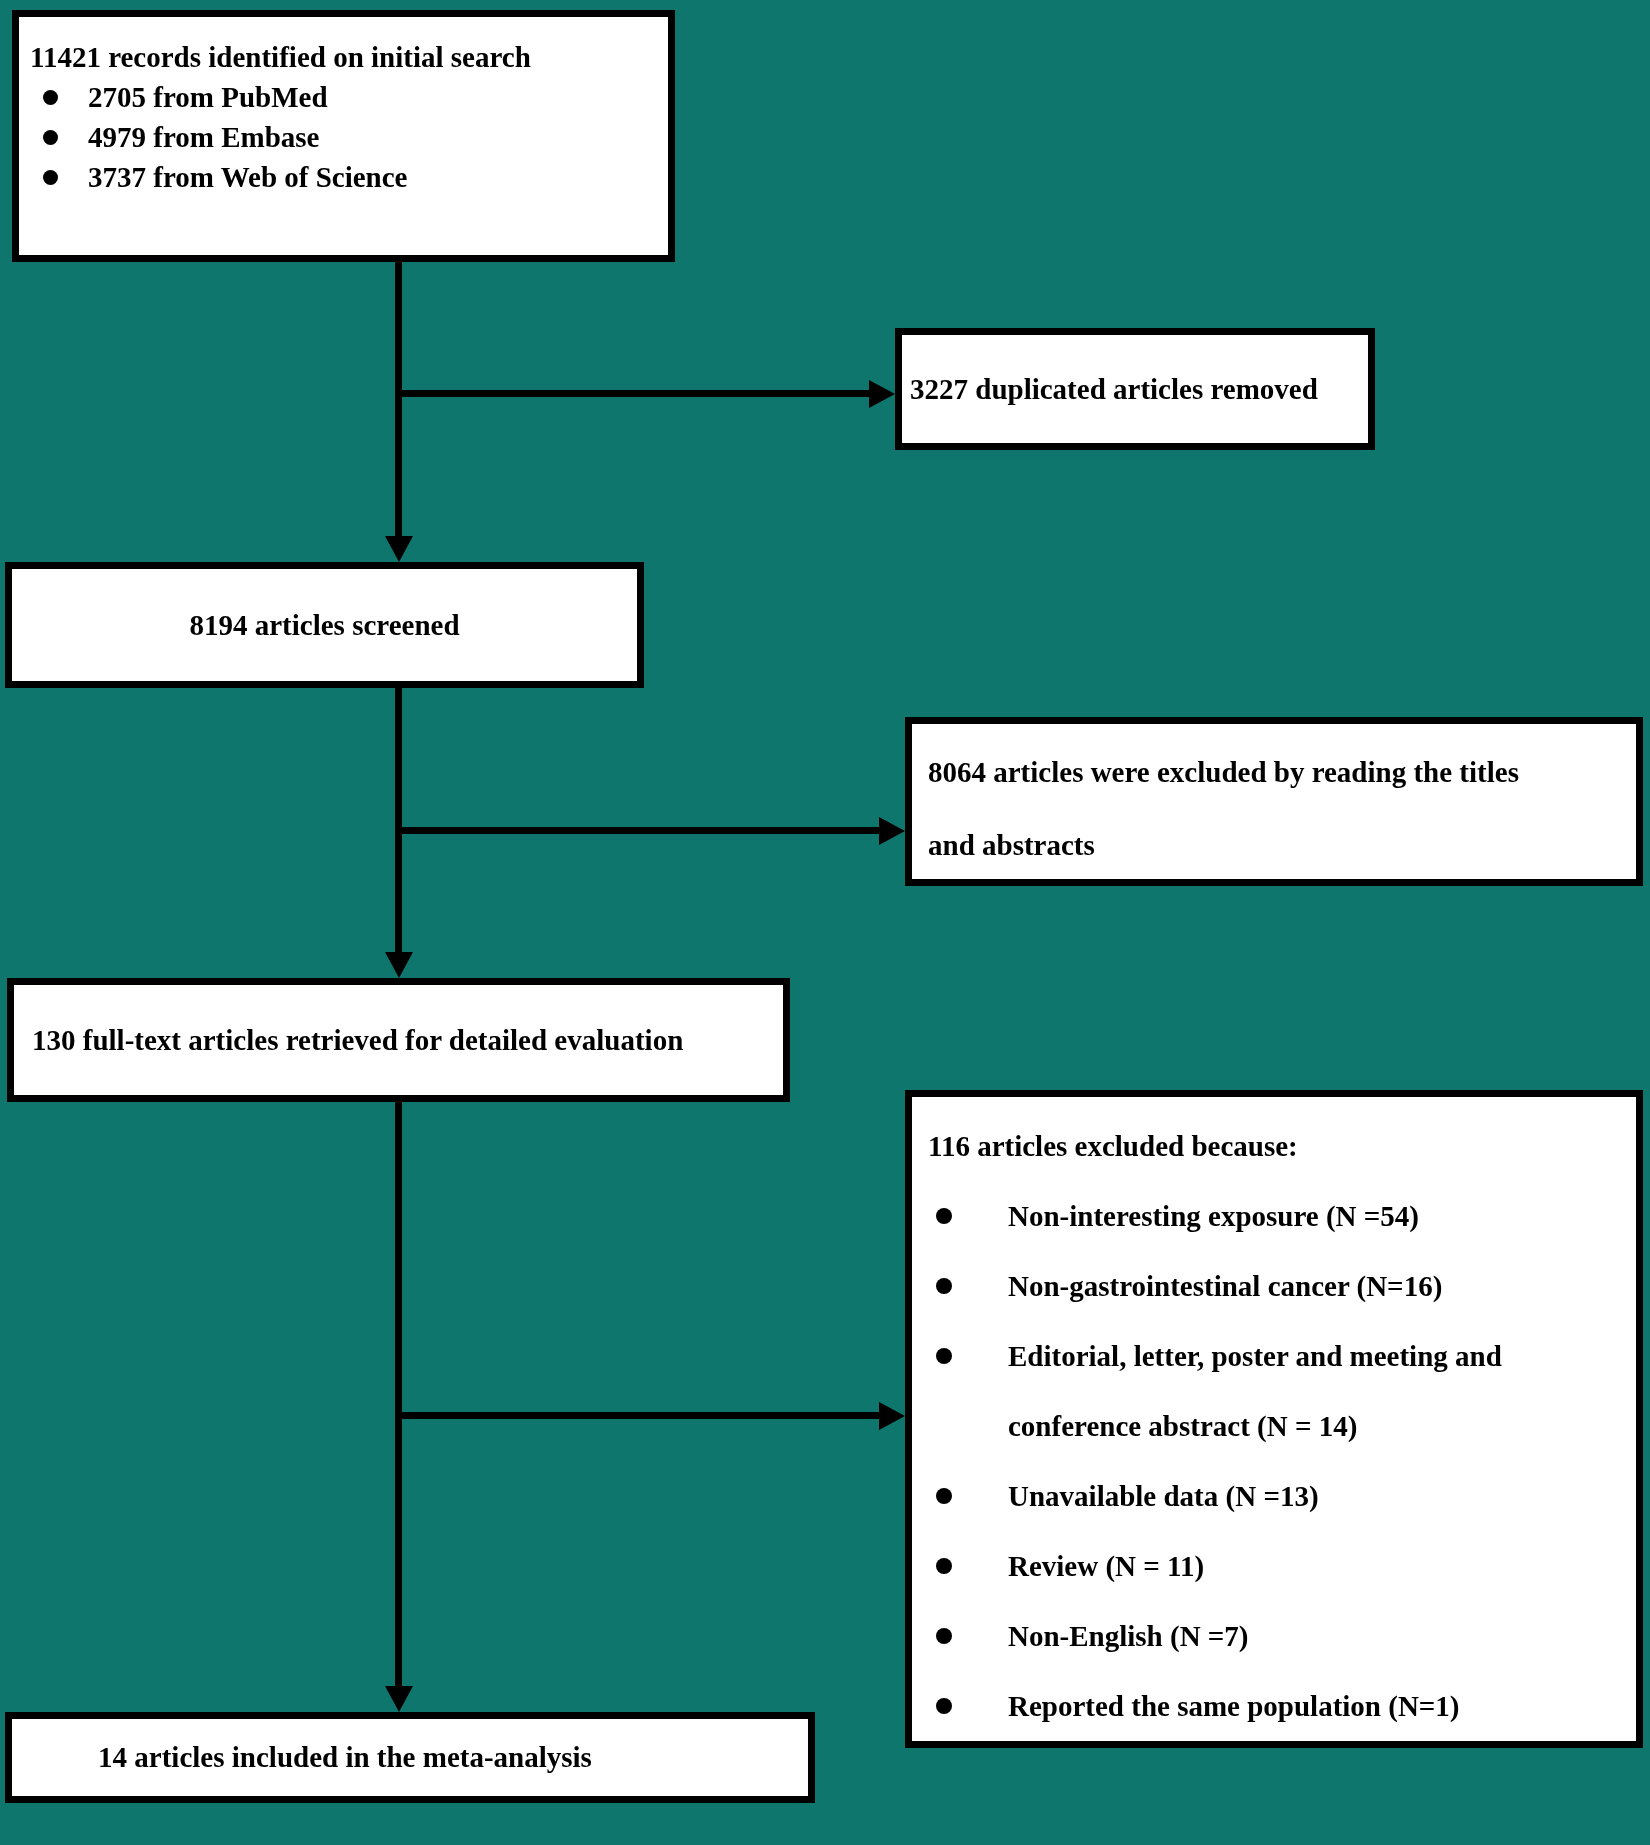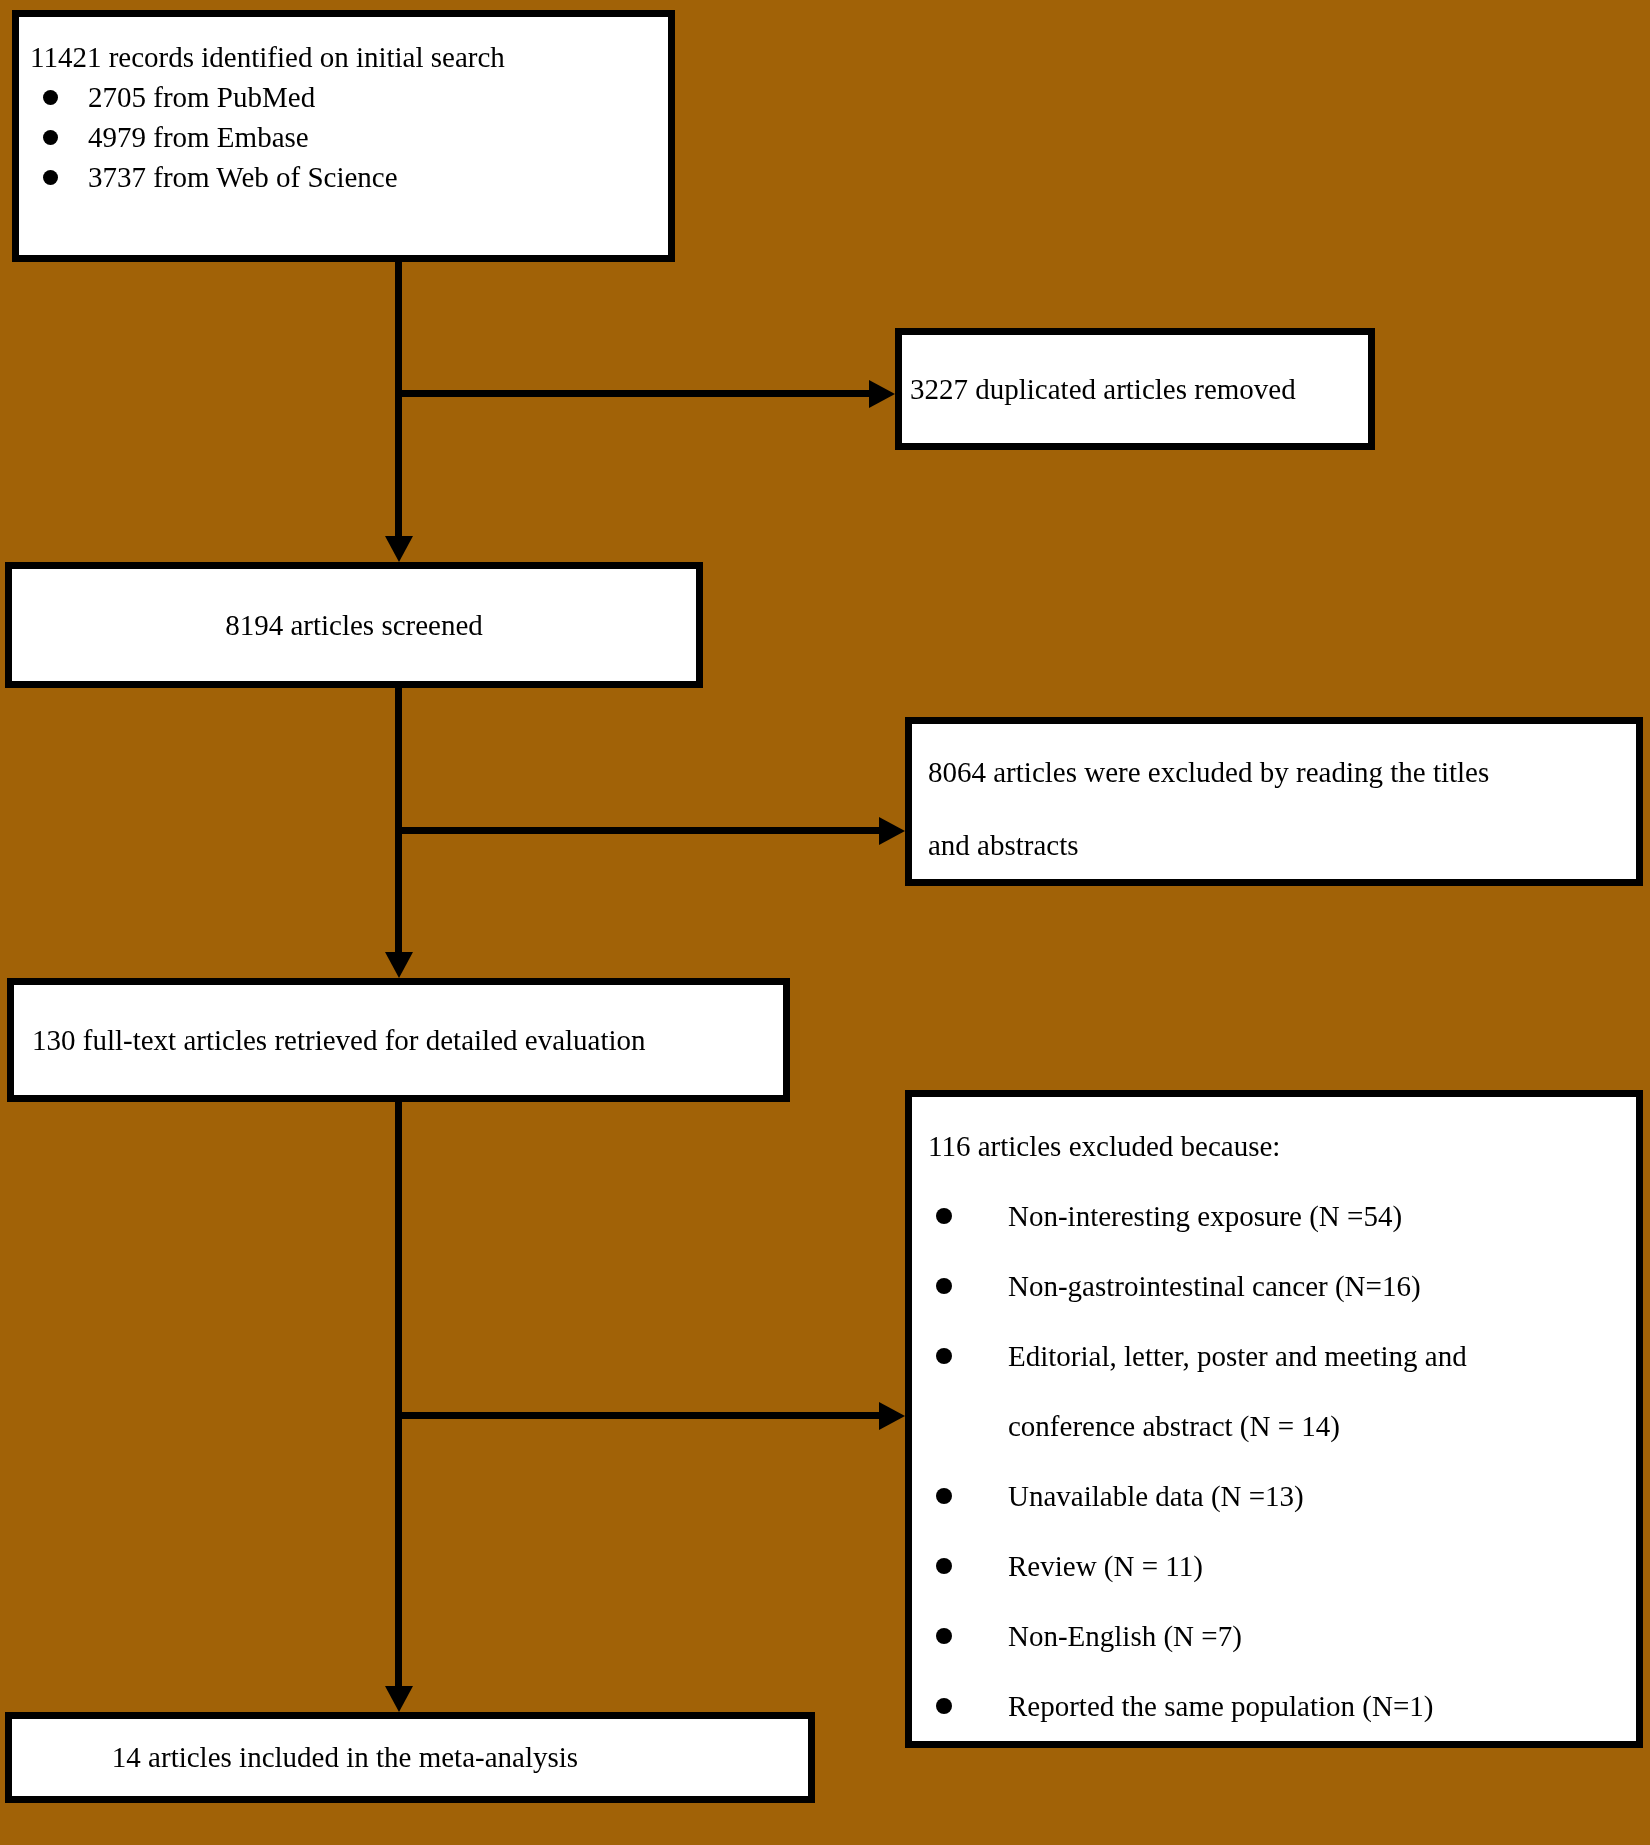--- a/index.html
+++ b/index.html
@@ -1,22 +1,22 @@
 <!DOCTYPE html>
 <html><head>
 <meta charset="utf-8">
 <style>
   html, body { margin: 0; padding: 0; background: #ffffff; }
   .canvas {
     position: relative;
     width: 1650px;
     height: 1845px;
-    background: #a16207;
+    background: #0f766e;
     font-family: "Liberation Serif", "DejaVu Serif", serif;
-    font-weight: normal;
+    font-weight: bold;
     color: #000000;
     font-size: 29px;
     overflow: hidden;
   }
   .box {
     position: absolute;
     border: 7px solid #000000;
     background: #ffffff;
     box-sizing: border-box;
   }
@@ -34,21 +34,21 @@
     border-bottom: 14px solid transparent;
     border-left: 26px solid #000000;
   }
   
   #boxA { left: 12px; top: 10px; width: 663px; height: 252px; padding-top: 20px; }
   #boxA .title { margin-left: 11px; line-height: 40px; }
   #boxA .bullet-row { display: flex; line-height: 40px; }
   #boxA .dot { flex: 0 0 auto; width: 15px; height: 15px; border-radius: 50%; background: #000; margin: 13px 0 0 24px; }
   #boxA .btext { margin-left: 30px; }
   
-  #boxB { left: 5px; top: 562px; width: 698px; height: 126px; display: flex; align-items: center; justify-content: center; }
+  #boxB { left: 5px; top: 562px; width: 639px; height: 126px; display: flex; align-items: center; justify-content: center; }
   
   #boxC { left: 895px; top: 328px; width: 480px; height: 122px; display: flex; align-items: center; padding-left: 8px; }
   
   #boxD { left: 905px; top: 717px; width: 738px; height: 169px; padding: 12px 0 0 16px; }
   #boxD .dline { line-height: 73px; }
   
   #boxE { left: 905px; top: 1090px; width: 738px; height: 658px; padding-top: 14px; }
   #boxE .title { margin-left: 16px; line-height: 70px; }
   #boxE .bullet-row { display: flex; line-height: 70px; }
   #boxE .dot { flex: 0 0 auto; width: 16px; height: 16px; border-radius: 50%; background: #000; margin: 27px 0 0 24px; }

